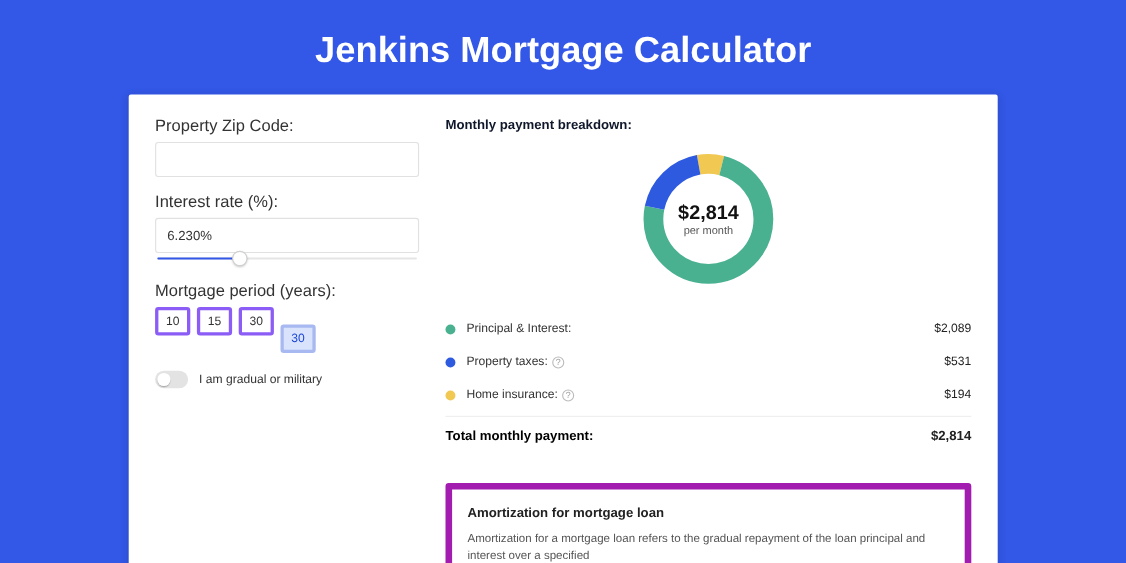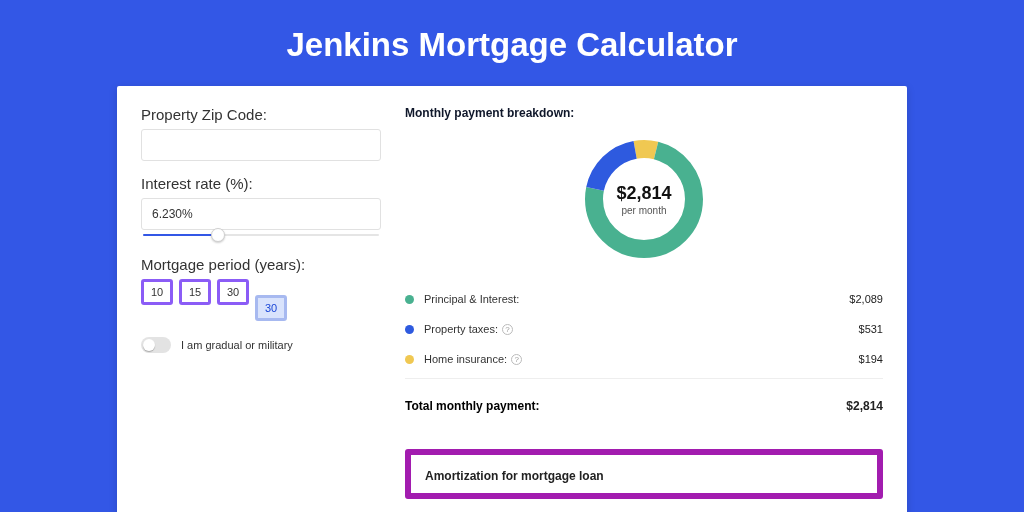--- a/index.html
+++ b/index.html
@@ -171,21 +171,21 @@
     width: 11px; height: 11px;
     border: 1px solid #bbb;
     border-radius: 50%;
     font-size: 8px;
     color: #999;
     align-items:center;justify-content:center;
   }
   .total-row {
     display: flex;
     align-items: center;
-    padding: 20px 0 12px 0;
+    padding: 10px 0 12px 0;
     font-size: 12px;
     font-weight: 700;
     border-top: 1px solid #eee;
     margin-top: 4px;
   }
   .total-row .legend-amt { font-weight: 700; }
 
   .amort-card {
     border: 6px solid #a21caf;
     border-radius: 3px;
@@ -276,17 +276,18 @@
         </div>
       </div>
 
     <div class="total-row">
       <span>Total monthly payment:</span>
       <span class="legend-amt">$2,814</span>
     </div>
 
     <div class="amort-card">
       <div class="amort-title">Amortization for mortgage loan</div>
+      <div class="amort-body">Amortization for a mortgage loan refers to the gradual repayment of the loan principal and interest over a specified</div>
     </div>
 
   </div>
 
 </div>
 
 </body></html>

